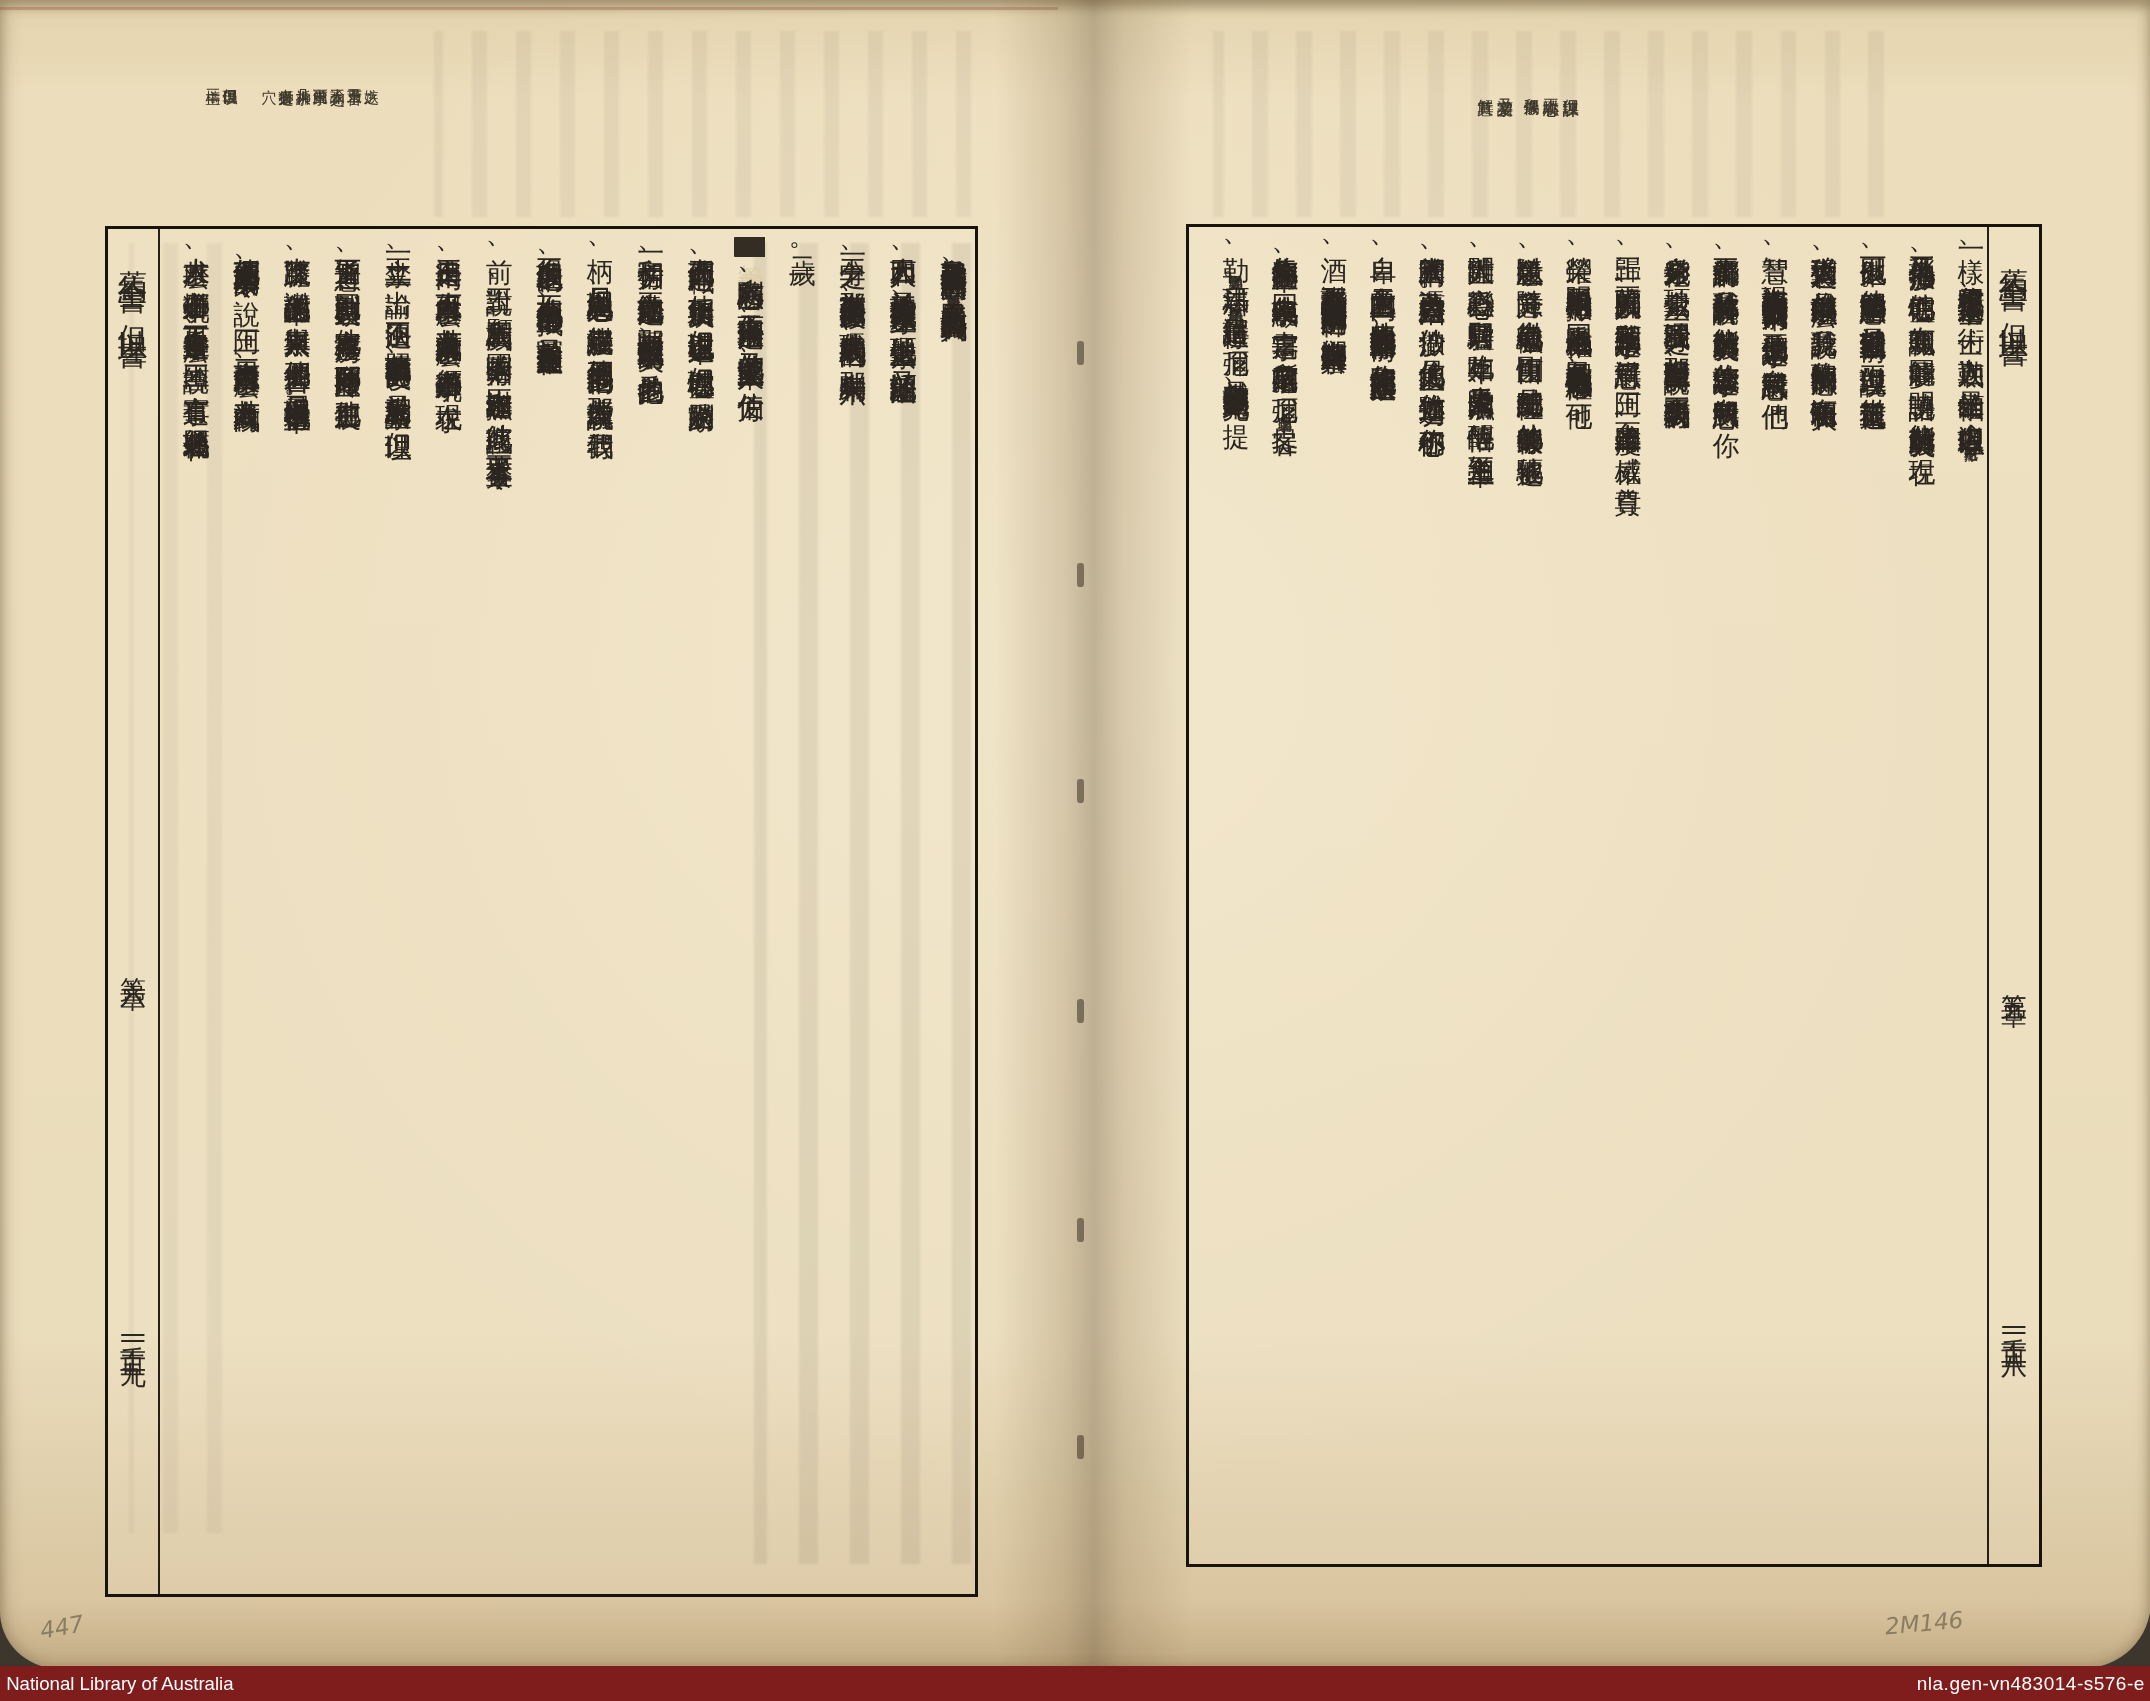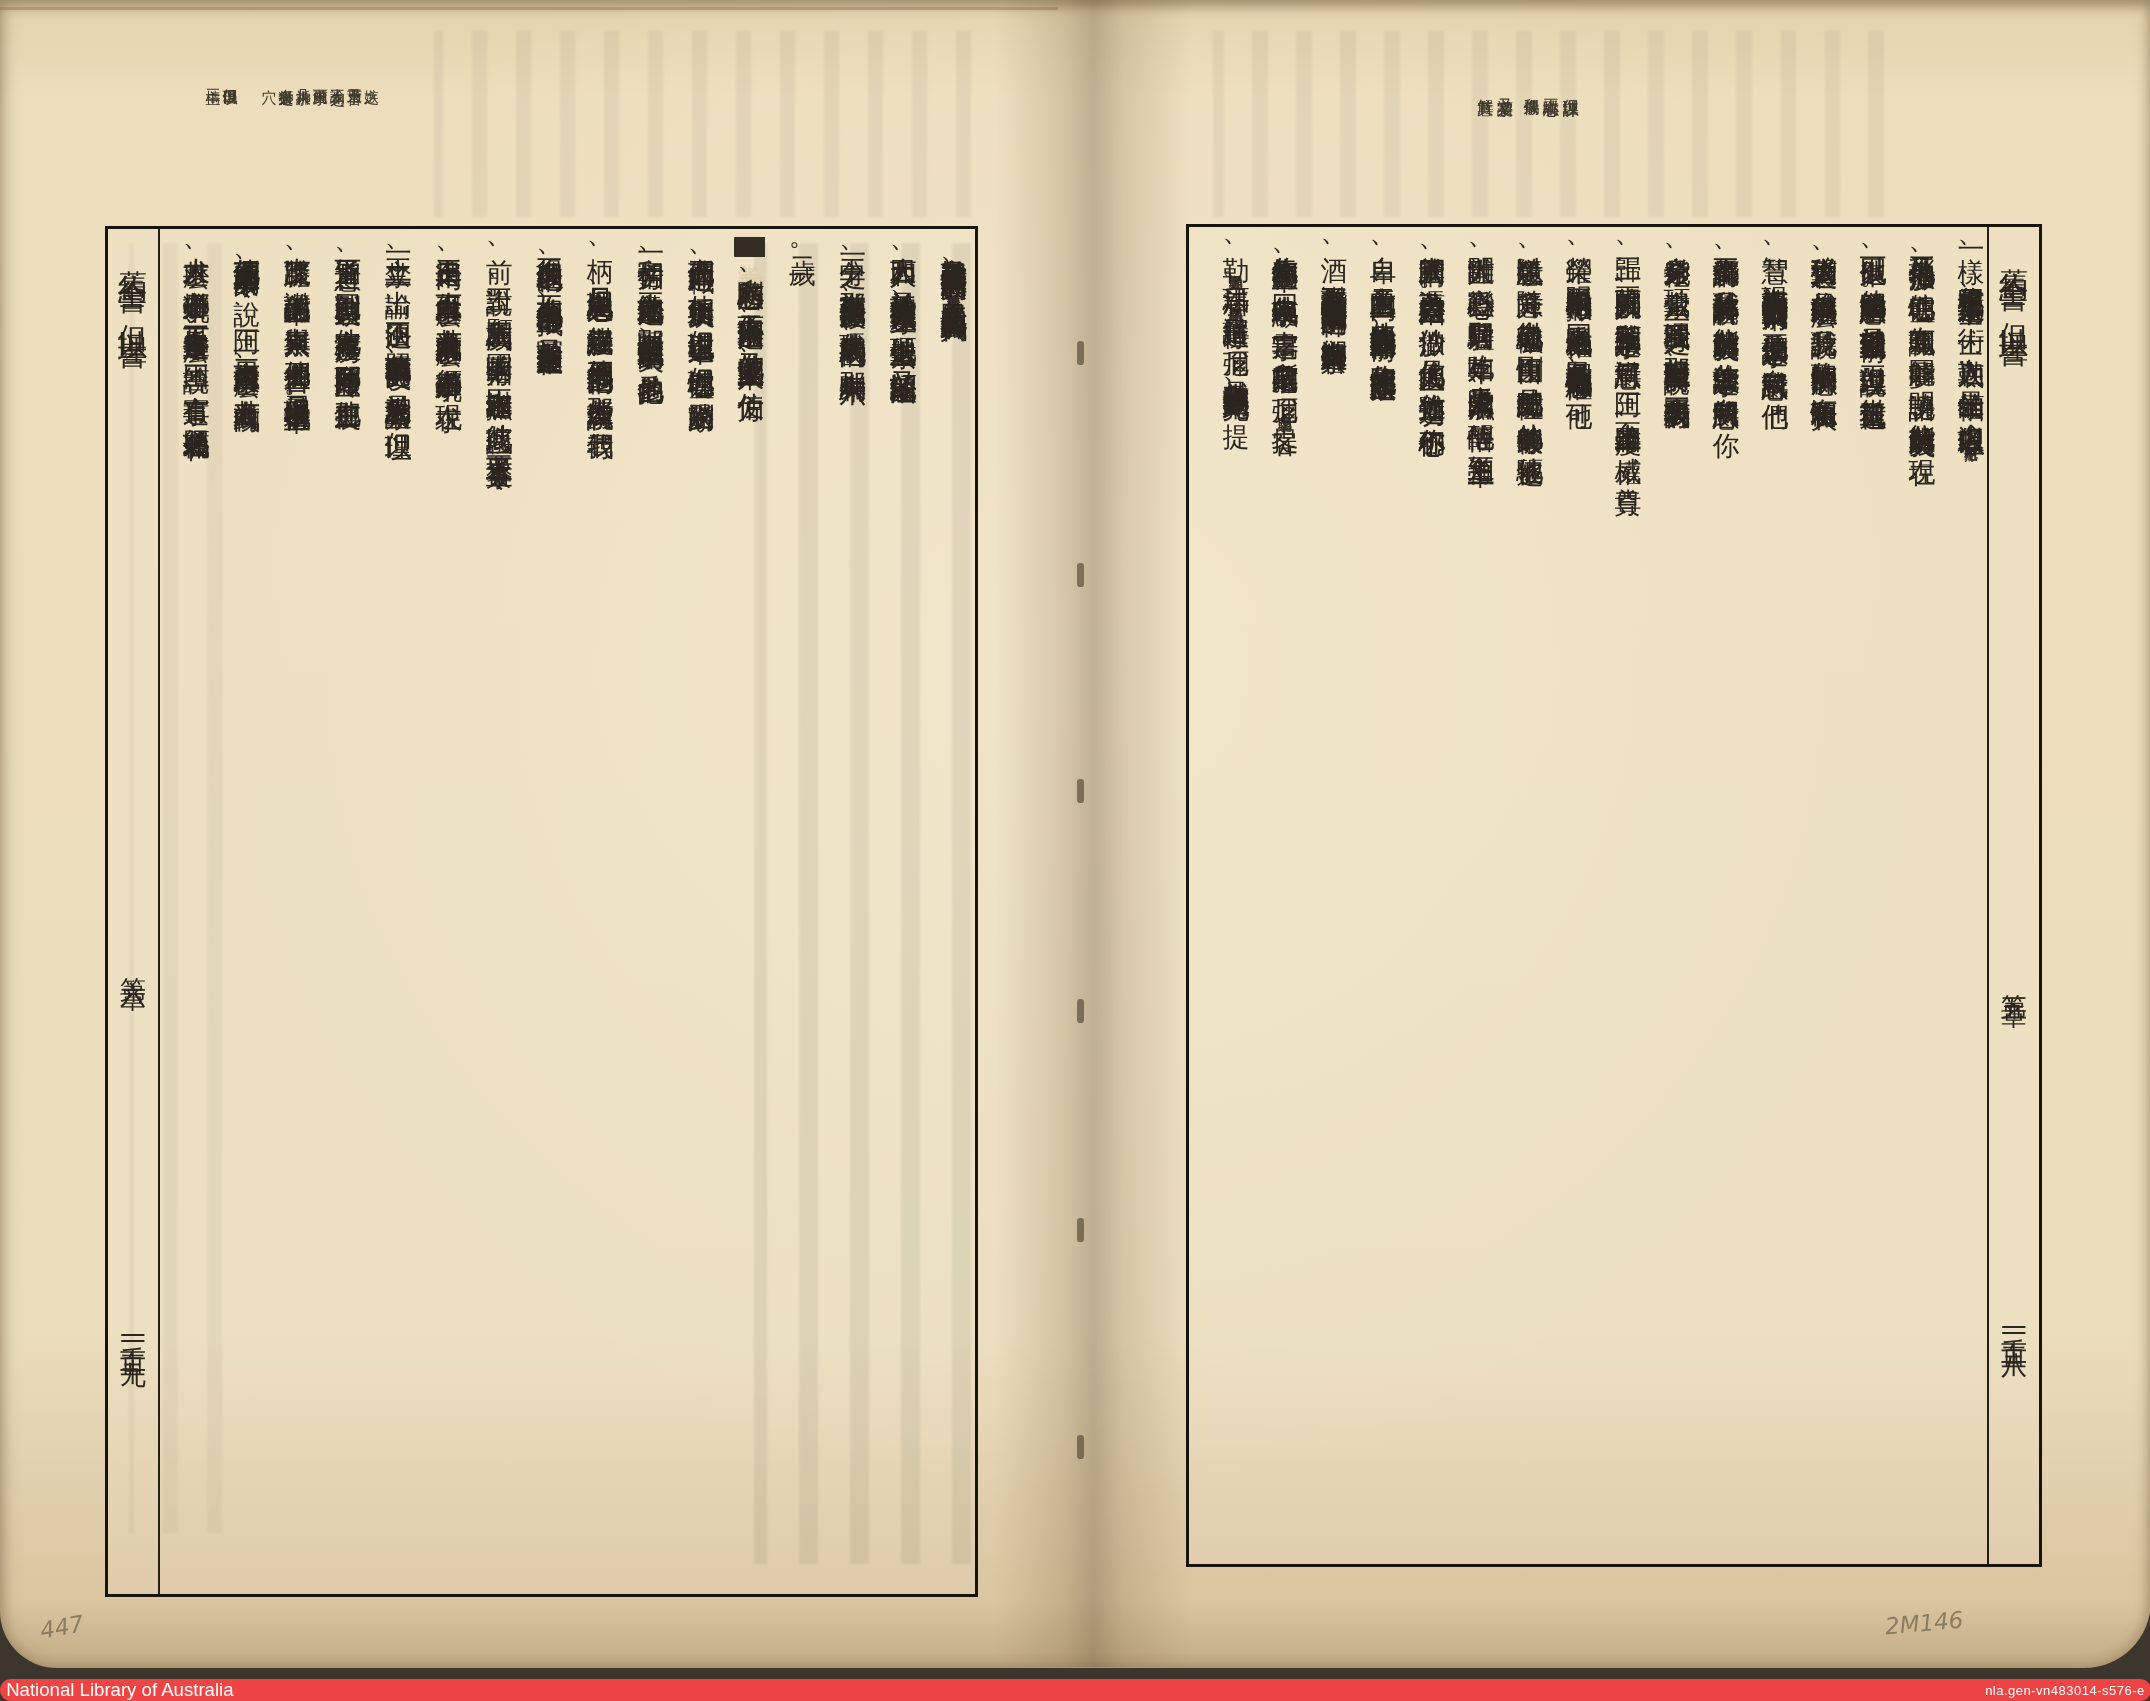--- a/index.html
+++ b/index.html
@@ -60,25 +60,25 @@
   .mn-l1{left:261px;top:77px;height:155px;}
   .mn-l1 .mn-col{width:15px;font-size:15px;}
   .mn-l2{left:205px;top:77px;height:155px;}
   .mn-l2 .mn-col{width:15px;font-size:15px;}
   
   .pencil{position:absolute;font-family:"DejaVu Sans",sans-serif;font-style:italic;
     color:rgba(100,90,68,.65);font-size:23px;}
   .pencil-left{left:40px;top:1614px;transform:rotate(-10deg);}
   .pencil-right{left:1885px;top:1610px;transform:rotate(-5deg);}
   
-  .footer-bar{position:absolute;left:0;right:0;bottom:0;height:22px;background:#ef4444;
+  .footer-bar{position:absolute;left:0;right:0;bottom:0;height:35px;background:#7f1d1d;
     display:flex;justify-content:space-between;align-items:center;padding:0 6.2px;
-    font-family:"Liberation Sans","DejaVu Sans",sans-serif;color:#ffffff;border-radius:14px;}
+    font-family:"Liberation Sans","DejaVu Sans",sans-serif;color:#ffffff;}
   .footer-left{font-size:18.6px;}
-  .footer-right{font-size:13px;letter-spacing:0.5px;}
+  .footer-right{font-size:19px;letter-spacing:0.5px;}
 </style>
 </head>
 <body>
 
 <div class="scan">
   <div class="paper">
     <div class="top-edge-line"></div>
     <div class="gutter"></div>
     <div class="stitch" style="top:341px;"></div>
     <div class="stitch" style="top:563px;"></div>

